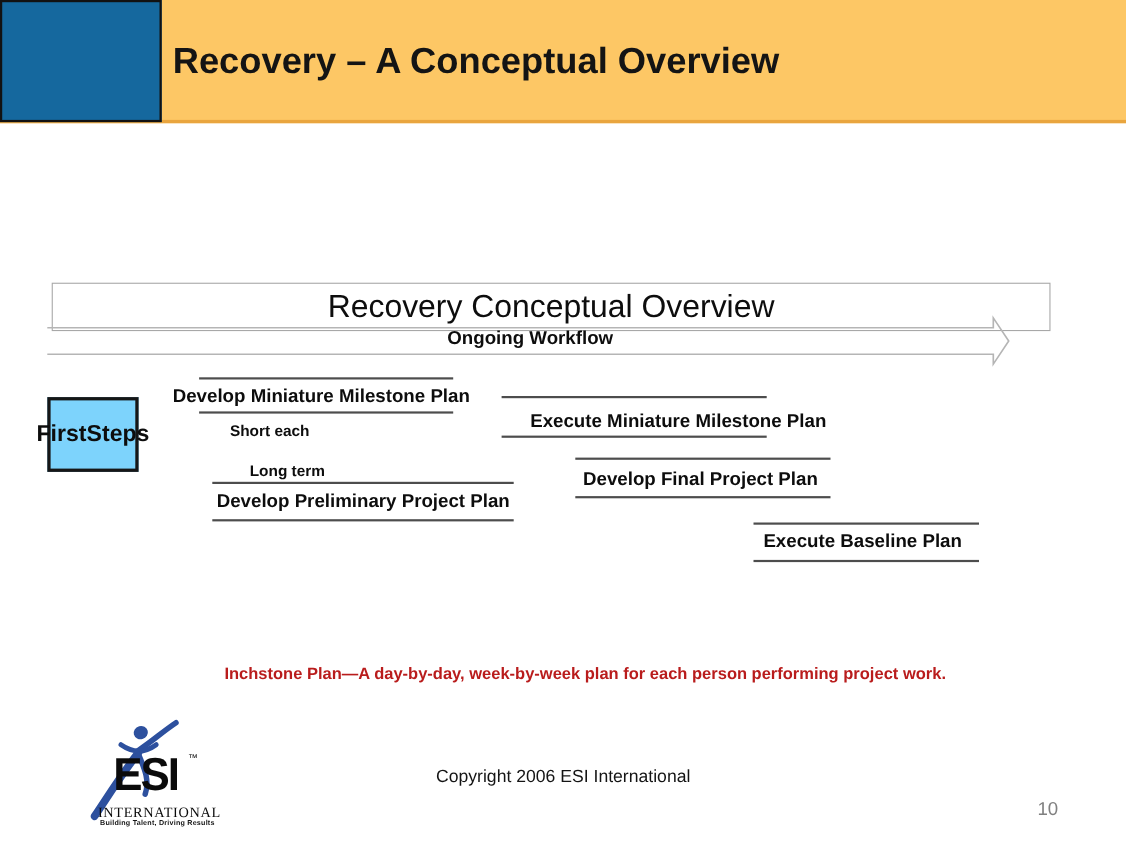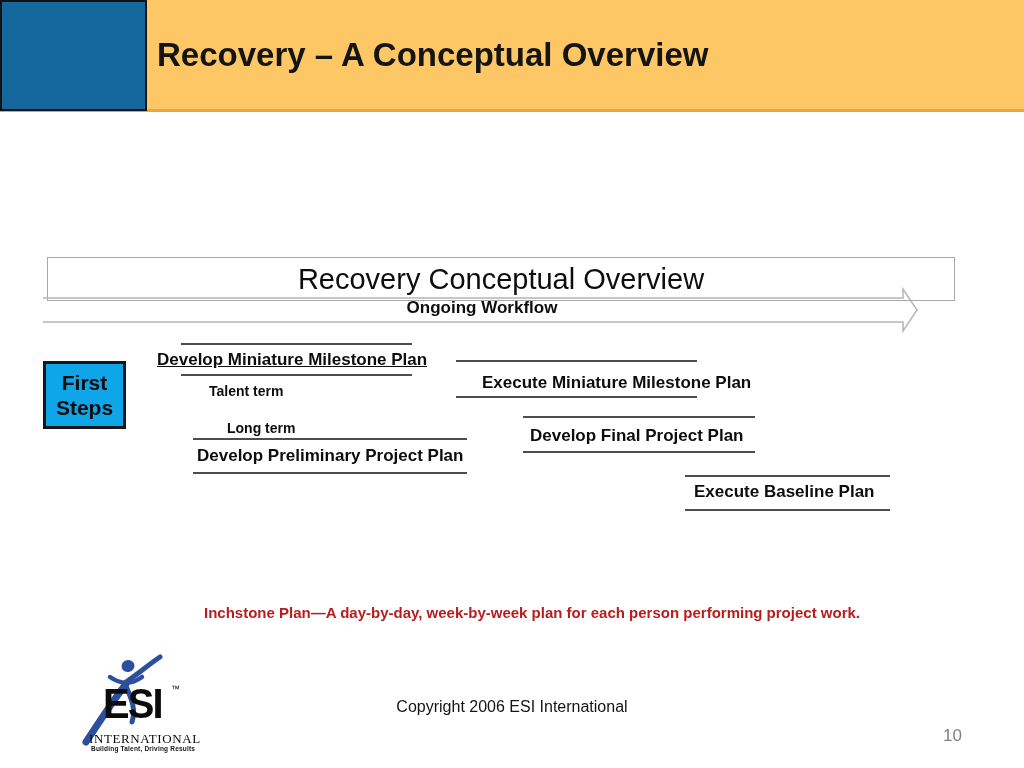--- a/index.html
+++ b/index.html
@@ -31,22 +31,22 @@
   
   .arrow-wrap{position:absolute;left:40px;top:284px;width:884px;height:52px;}
   .arrow-wrap svg{position:absolute;left:0;top:0;}
   .arrow-label{
     position:absolute;left:0;top:14px;width:884px;text-align:center;
     font-size:17px;font-weight:bold;color:#0d0d0d;
   }
   
   .first-steps{
     position:absolute;left:43px;top:361px;width:83px;height:68px;
-    border:3px solid #161616;box-sizing:border-box;background:#0ea5e9;
-    display:flex;flex-direction:column;align-items:center;justify-content:center;
+    border:3px solid #161616;box-sizing:border-box;background:#7dd3fc;
+    display:flex;flex-direction:row;align-items:center;justify-content:center;
     font-size:21px;font-weight:bold;color:#0d0d0d;line-height:1.2;
   }
   
   .ml{position:absolute;height:0;border-top:2px solid #4d4d4d;}
   .mt{position:absolute;font-weight:bold;color:#0d0d0d;font-size:17px;white-space:nowrap;}
   .mt.small{font-size:14px;}
   
   .note{
     position:absolute;left:204px;top:604px;font-size:15px;font-weight:bold;color:#b91c1c;
     white-space:nowrap;
@@ -94,23 +94,23 @@
   </svg>
   <div class="arrow-label">Ongoing Workflow</div>
 </div>
 
 <div class="first-steps">
   <span>First</span>
   <span>Steps</span>
 </div>
 
 <div class="ml" style="left:181px;top:343px;width:231px;"></div>
-<div class="mt" style="left:157px;top:350px;text-decoration:underline;">Develop Miniature Milestone Plan</div>
+<div class="mt" style="left:157px;top:350px;">Develop Miniature Milestone Plan</div>
 <div class="ml" style="left:181px;top:374px;width:231px;"></div>
-<div class="mt small" style="left:209px;top:383px;">Talent term</div>
+<div class="mt small" style="left:209px;top:383px;">Short each</div>
 
 <div class="ml" style="left:456px;top:360px;width:241px;"></div>
 <div class="mt" style="left:482px;top:373px;">Execute Miniature Milestone Plan</div>
 <div class="ml" style="left:456px;top:396px;width:241px;"></div>
 
 <div class="mt small" style="left:227px;top:420px;">Long term</div>
 <div class="ml" style="left:193px;top:438px;width:274px;"></div>
 <div class="mt" style="left:197px;top:446px;">Develop Preliminary Project Plan</div>
 <div class="ml" style="left:193px;top:472px;width:274px;"></div>
 

